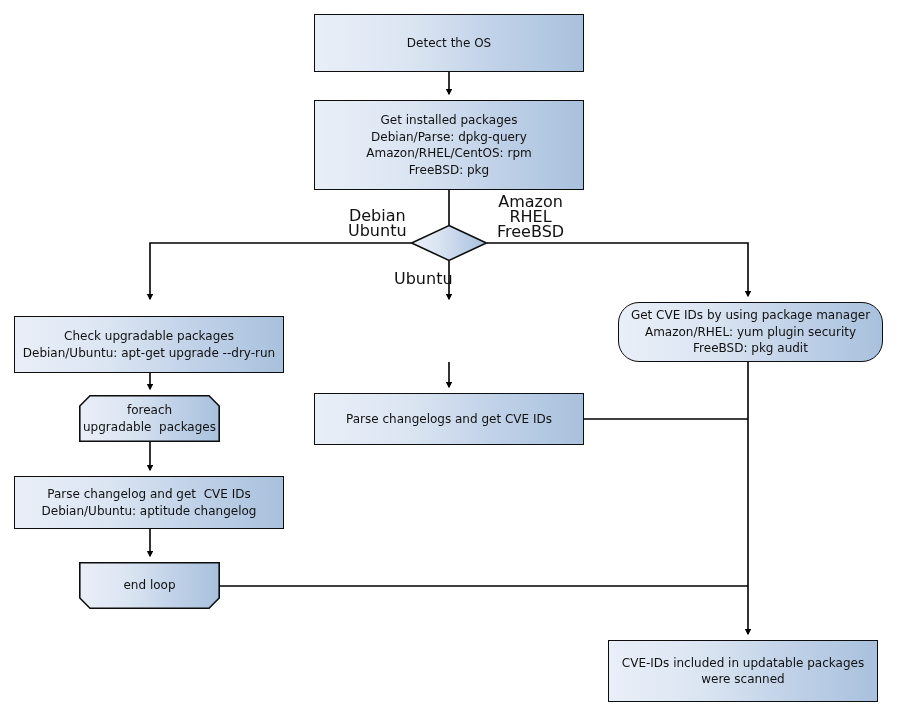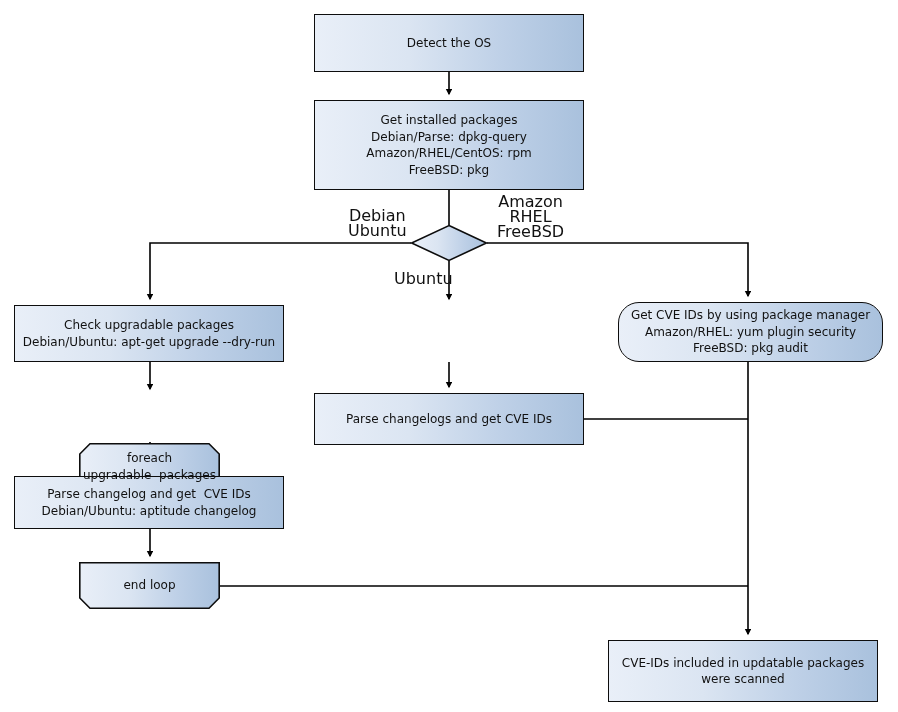--- a/index.html
+++ b/index.html
@@ -42,21 +42,20 @@
   }
   .node .txt {
     display: block;
     white-space: pre;
   }
   
   .node.loop-start {
     border: none;
     background: none;
     padding: 4px;
-    margin-top: 48px;
   }
   
   .node.loop-end {
     border: none;
     background: none;
     padding: 0;
   }
   .shape-svg {
     position: absolute;
     left: 0;
@@ -138,21 +137,21 @@
     <span class="txt">Get installed packages
 Debian/Parse: dpkg-query
 Amazon/RHEL/CentOS: rpm
 FreeBSD: pkg</span>
   </div>
 
   <svg class="diamond" style="left:409px; top:223px; width:80px; height:40px;" viewBox="0 0 80 40" xmlns="http://www.w3.org/2000/svg">
     <polygon points="40,2.6 77.4,20 40,37.4 2.6,20" fill="url(#nodeGrad)" stroke="#0d0d0d" stroke-width="1.6"></polygon>
   </svg>
 
-  <div class="node" style="left:14px; top:305px; width:270px; height:57px;">
+  <div class="node" style="left:14px; top:316px; width:270px; height:57px;">
     <span class="txt">Check upgradable packages
 Debian/Ubuntu: apt-get upgrade --dry-run</span>
   </div>
 
 
   <div class="node" style="left:618px; top:302px; width:265px; height:60px;border-radius:21px;">
     <span class="txt">Get CVE IDs by using package manager
 Amazon/RHEL: yum plugin security
 FreeBSD: pkg audit</span>
   </div>

